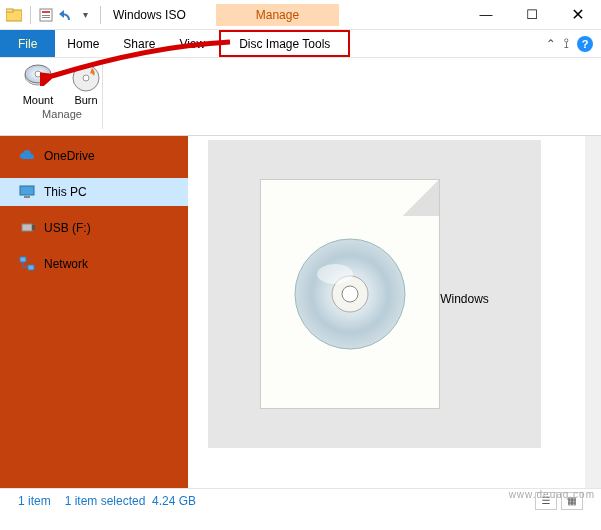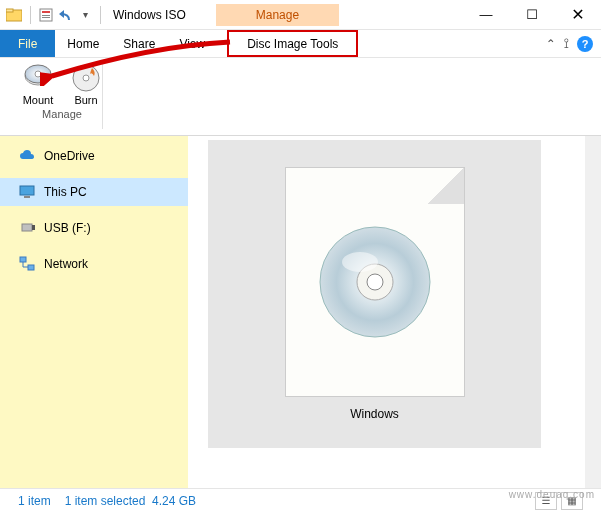--- a/index.html
+++ b/index.html
@@ -15,47 +15,47 @@
 .tab-manage-wrap { margin-left: 30px; display: flex; flex-direction: column; align-items: center; }
 .tab-manage { background: #ffd9b3; color: #c05000; padding: 4px 40px; font-size: 12px; }
 .winbtns { margin-left: auto; display: flex; height: 100%; }
 .winbtn { width: 46px; display: flex; align-items: center; justify-content: center; font-size: 13px; color: #000; }
 .winbtn.close { font-size: 16px; }
 
 
 .menubar { height: 28px; display: flex; align-items: stretch; border-bottom: 1px solid #e5e5e5; position: relative; }
 .file-tab { background: #1979ca; color: #fef9c3; padding: 0 18px; display: flex; align-items: center; font-size: 12px; }
 .menu-item { padding: 0 12px; display: flex; align-items: center; font-size: 12px; color: #000; }
-.disc-tab { border: 2px solid #d40000; padding: 0 18px; display: flex; align-items: center; font-size: 12px; color: #000; margin-left: 10px; }
+.disc-tab { border: 2px solid #d40000; padding: 0 18px; display: flex; align-items: center; font-size: 12px; color: #000; margin-left: 2px; }
 .menubar .right { margin-left: auto; display: flex; align-items: center; padding-right: 8px; gap: 8px; }
 .caret-up { font-size: 12px; color: #555; }
 .help-icon { width: 16px; height: 16px; border-radius: 50%; background: #1e90ff; color: #fff; display: flex; align-items: center; justify-content: center; font-size: 11px; font-weight: bold; }
 
 
 .ribbon { height: 78px; border-bottom: 1px solid #d9d9d9; position: relative; }
 .ribbon-group { position: absolute; left: 14px; top: 4px; width: 96px; height: 70px; }
 .rg-btns { display: flex; gap: 6px; justify-content: center; }
 .rg-btn { display: flex; flex-direction: column; align-items: center; font-size: 11px; color: #000; width: 42px; }
 .rg-btn .ic { width: 32px; height: 32px; display: flex; align-items: center; justify-content: center; }
 .rg-label { text-align: center; font-size: 11px; color: #555; margin-top: 2px; }
 .ribbon-divider { position: absolute; left: 102px; top: 6px; bottom: 6px; width: 1px; background: #e0e0e0; }
 
 
 .arrow-svg { position: absolute; left: 40px; top: 36px; width: 200px; height: 50px; pointer-events: none; }
 
 
 .main { display: flex; height: 352px; }
-.sidebar { width: 188px; background: #fef9c3; padding-top: 6px; }
+.sidebar { width: 188px; background: #c2410c; padding-top: 6px; }
 .side-item { height: 28px; display: flex; align-items: center; padding-left: 18px; gap: 8px; font-size: 12px; }
 .side-item.selected { background: #cce8ff; }
 .side-ic { width: 18px; height: 18px; display: flex; align-items: center; justify-content: center; }
 .side-gap { height: 8px; }
 
 .content { flex: 1; background: #fff; position: relative; }
-.content-inner { position: absolute; left: 20px; top: 4px; right: 60px; bottom: 40px; background: #e6e6e6; display: flex; flex-direction: column; align-items: center; justify-content: center; }
+.content-inner { position: absolute; left: 20px; top: 4px; right: 60px; bottom: 40px; background: #e6e6e6; display: flex; flex-direction: row; align-items: center; justify-content: center; }
 .iso-file { width: 180px; height: 230px; background: #fdfdfa; border: 1px solid #ccc; position: relative; display: flex; align-items: center; justify-content: center; }
 .iso-file .corner { position: absolute; right: 0; top: 0; width: 36px; height: 36px; background: linear-gradient(135deg, transparent 49%, #e0e0e0 50%); }
 .disc-svg { width: 120px; height: 120px; }
 .file-label { margin-top: 10px; font-size: 12px; }
 
 .scrollbar-v { position: absolute; right: 0; top: 0; bottom: 0; width: 16px; background: #f0f0f0; }
 
 
 .statusbar { height: 24px; border-top: 1px solid #e5e5e5; display: flex; align-items: center; padding: 0 18px; font-size: 12px; color: #1979ca; gap: 14px; }
 .statusbar .right { margin-left: auto; display: flex; gap: 4px; }

